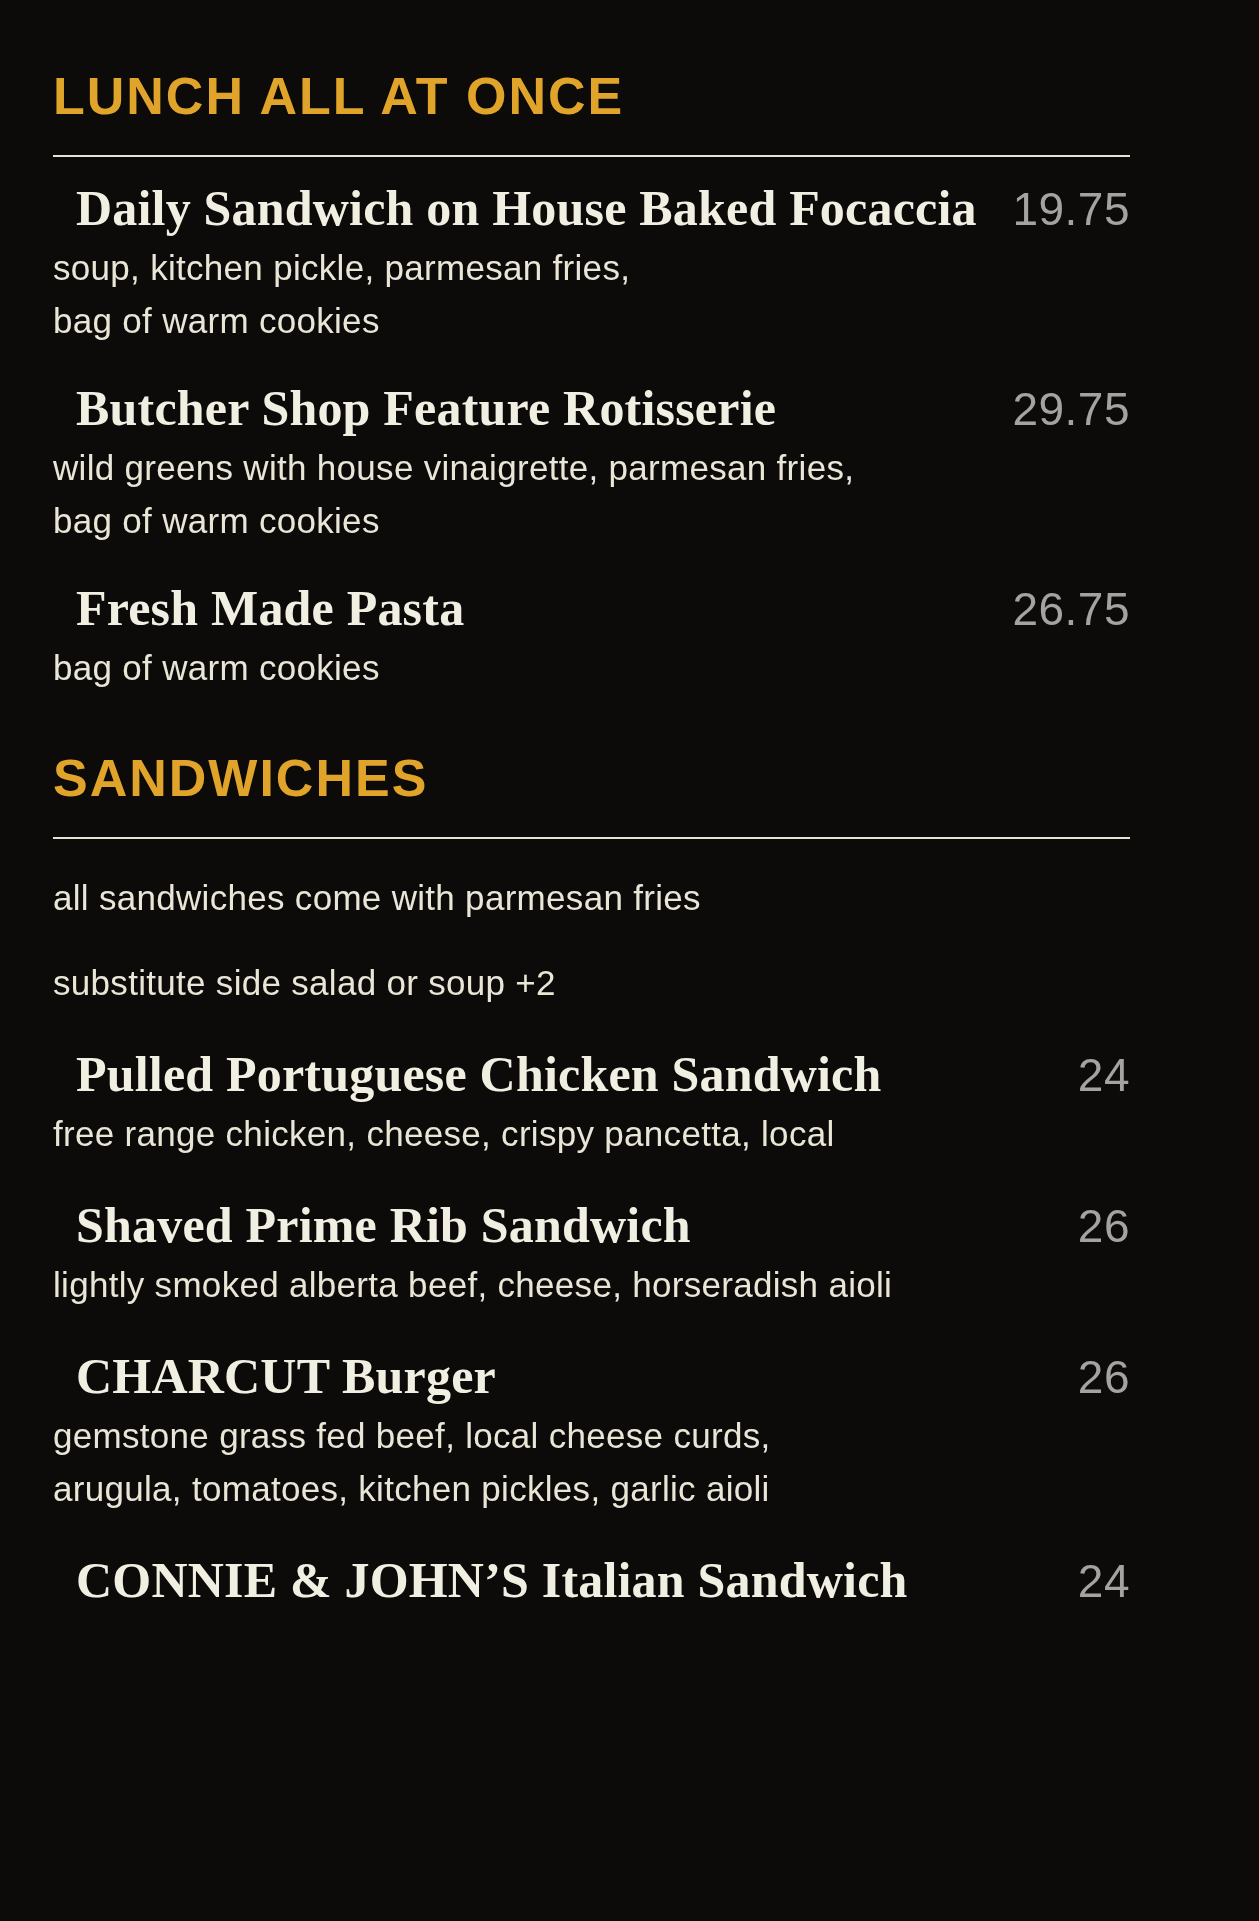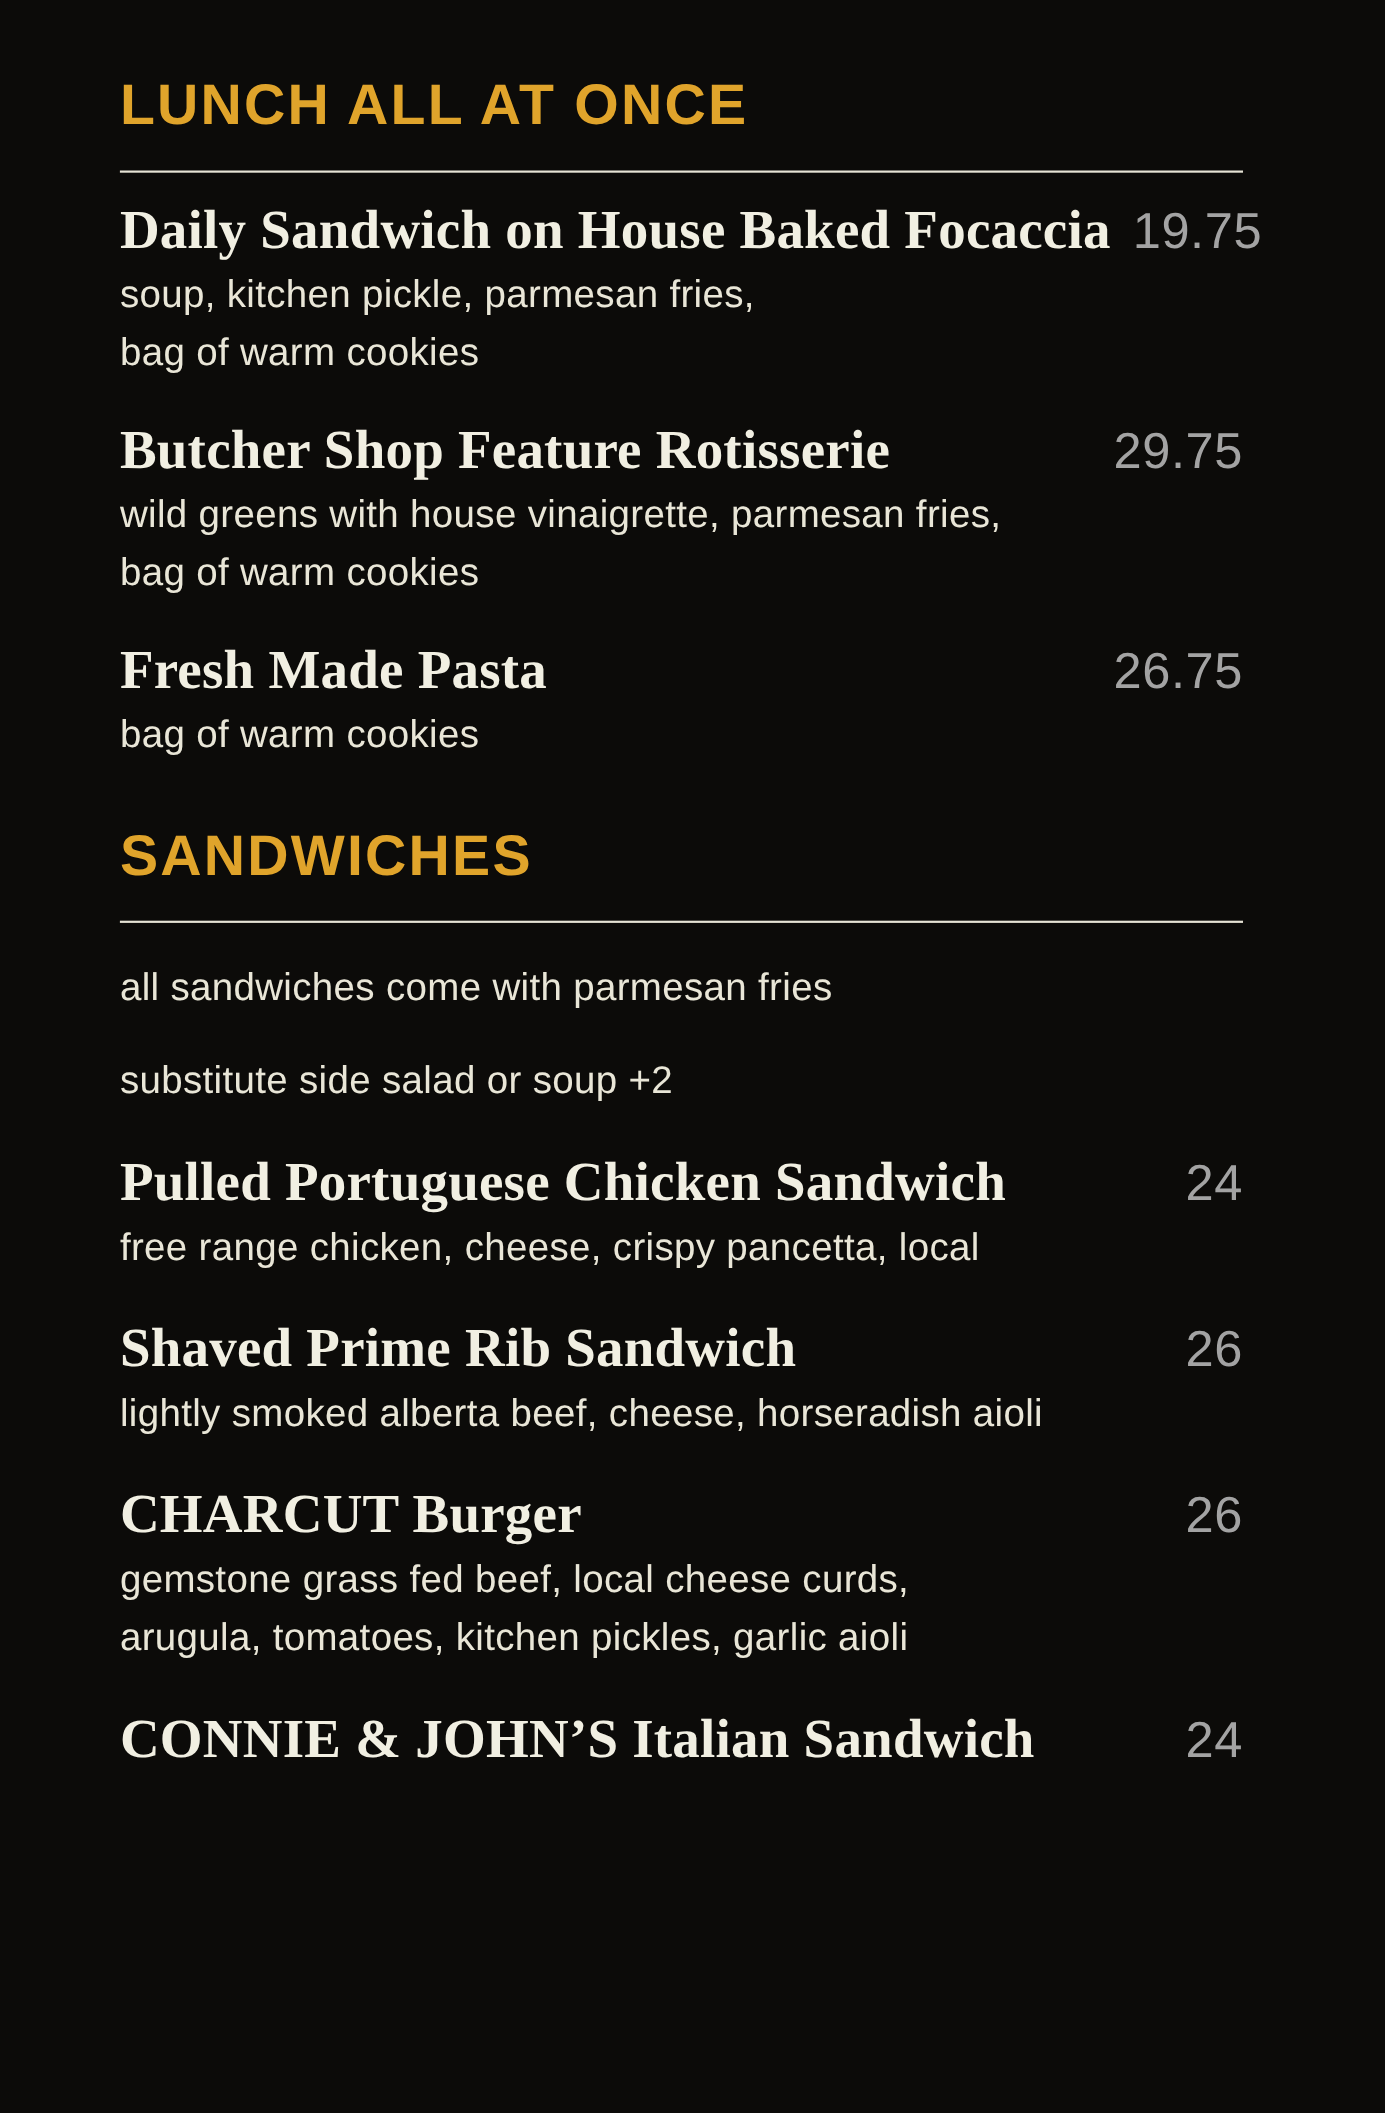--- a/index.html
+++ b/index.html
@@ -5,21 +5,21 @@
   * { margin: 0; padding: 0; box-sizing: border-box; }
   html, body { background: #0c0b09; }
   body {
     width: 1259px;
     height: 1921px;
     overflow: hidden;
     font-family: "Liberation Sans", sans-serif;
     -webkit-font-smoothing: antialiased;
   }
   .menu {
-    padding: 70px 129px 0 109px;
+    padding: 70px 129px 0 53px;
     width: 100%;
     height: 100%;
   }
   
   .sec-title {
     font-family: "Liberation Sans", sans-serif;
     font-weight: 700;
     font-size: 52px;
     line-height: 1;
     letter-spacing: 2px;
@@ -44,20 +44,21 @@
   }
   
   .item { margin-top: 36px; }
   .s1 .rule + .item { margin-top: 26px; }
   .s2 .item { margin-top: 40px; }
   .item-row {
     display: flex;
     justify-content: space-between;
     align-items: baseline;
     gap: 20px;
+    margin-left: 23px;
   }
   .item-name {
     font-family: "Liberation Serif", serif;
     font-weight: 700;
     font-size: 50px;
     line-height: 1;
     letter-spacing: 0.2px;
     color: #f1efe2;
     white-space: nowrap;
   }

